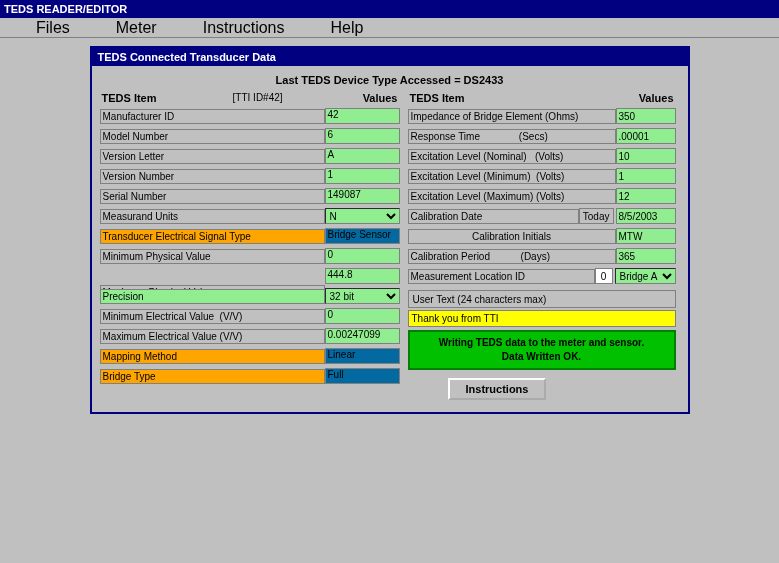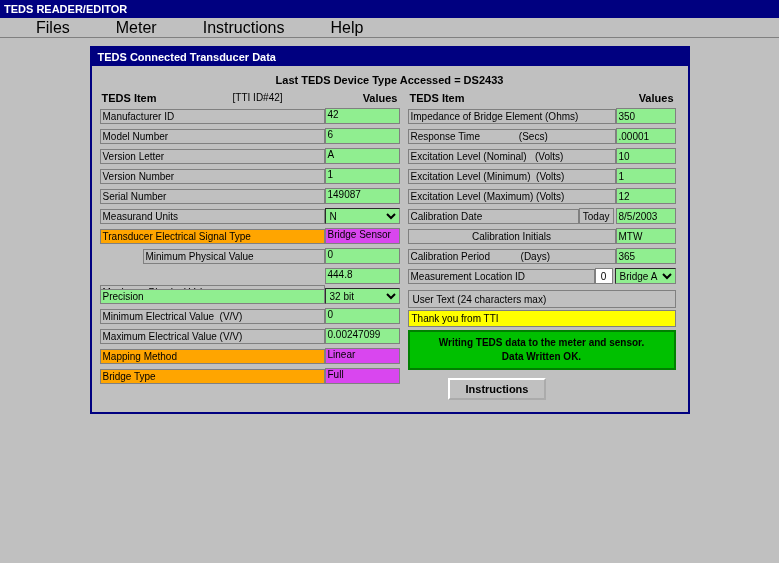--- a/index.html
+++ b/index.html
@@ -90,21 +90,21 @@
       background: #90ee90;
       border: 1px solid #808080;
       height: 16px;
       font-size: 10px;
       padding: 0 2px;
       display: flex;
       align-items: flex-start;
       min-width: 70px;
     }
     .row-value.orange-bg {
-      background: #d946ef;
+      background: #0369a1;
     }
     .row-label.orange-label {
       background: #ffa500;
       padding: 1px 2px;
     }
     .select-box {
       background: #90ee90;
       border: 1px inset #808080;
       height: 16px;
       font-size: 10px;
@@ -289,21 +289,21 @@
         <div class="row">
           <div class="row-label orange-label" style="border:1px solid #808080; padding:1px 2px; background:#ffa500; min-width:155px;">
             <span>Transducer Electrical Signal Type</span>
           </div>
           <div class="row-value orange-bg" style="min-width:75px;">
               <span>Bridge Sensor</span>
             </div>
         </div>
 
         <div class="row">
-          <div class="row-label" style="border:1px solid #808080; padding:1px 2px; background:#c0c0c0; min-width:155px;margin-left:43px;">
+          <div class="row-label" style="border:1px solid #808080; padding:1px 2px; background:#c0c0c0; min-width:155px;">
             <span>Minimum Physical Value</span>
           </div>
           <div class="row-value" style="min-width:75px;">
               <span>0</span>
             </div>
         </div>
 
         <div class="row">
           <div class="row-label" style="border:1px solid #808080; padding:1px 2px; background:#c0c0c0; min-width:155px;margin-top:32px;">
             <span>Maximum Physical Value</span>

